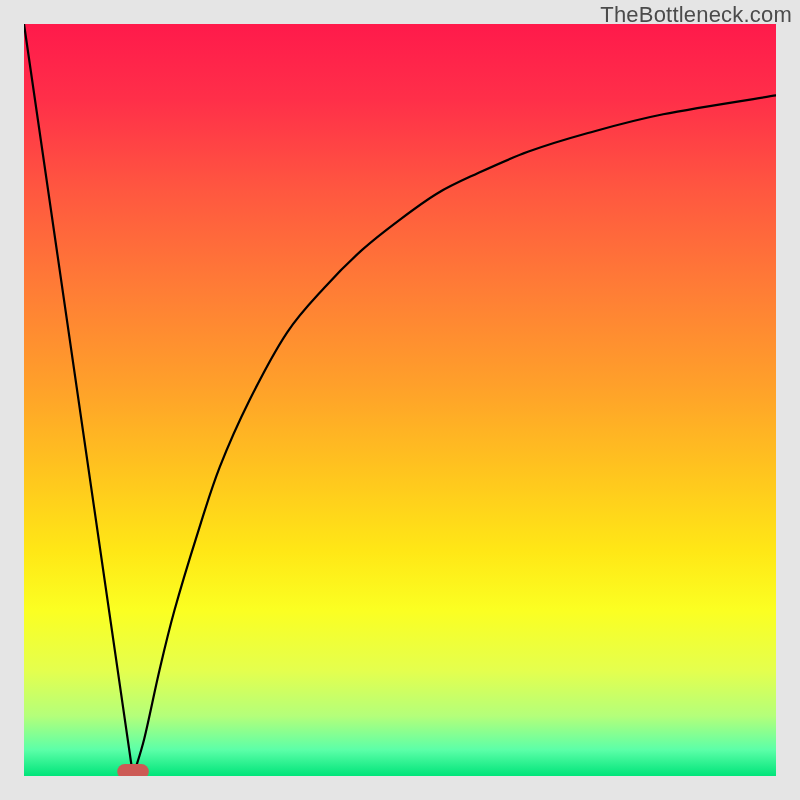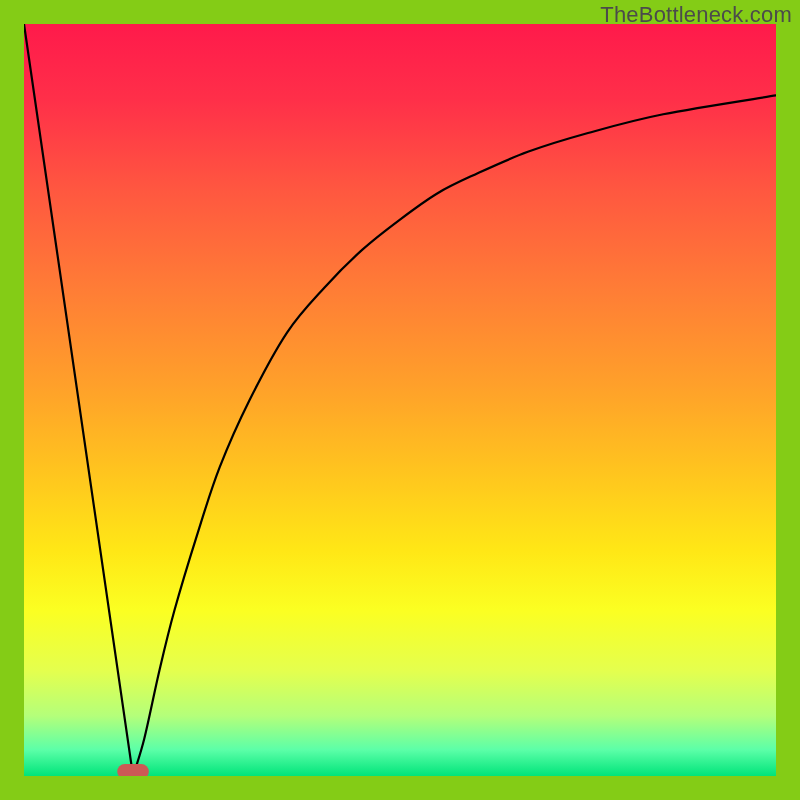--- a/index.html
+++ b/index.html
@@ -8,21 +8,21 @@
     width: 800px;
     height: 800px;
     overflow: hidden;
     background: #000;
     font-family: Arial, Helvetica, sans-serif;
   }
   .frame {
     position: absolute;
     top: 0; left: 0;
     width: 800px; height: 800px;
-    background: #84cc16;
+    background: #e5e5e5;
   }
   .plot {
     position: absolute;
     top: 24px;
     left: 24px;
     width: 752px;
     height: 752px;
     overflow: hidden;
   }
   .watermark {

